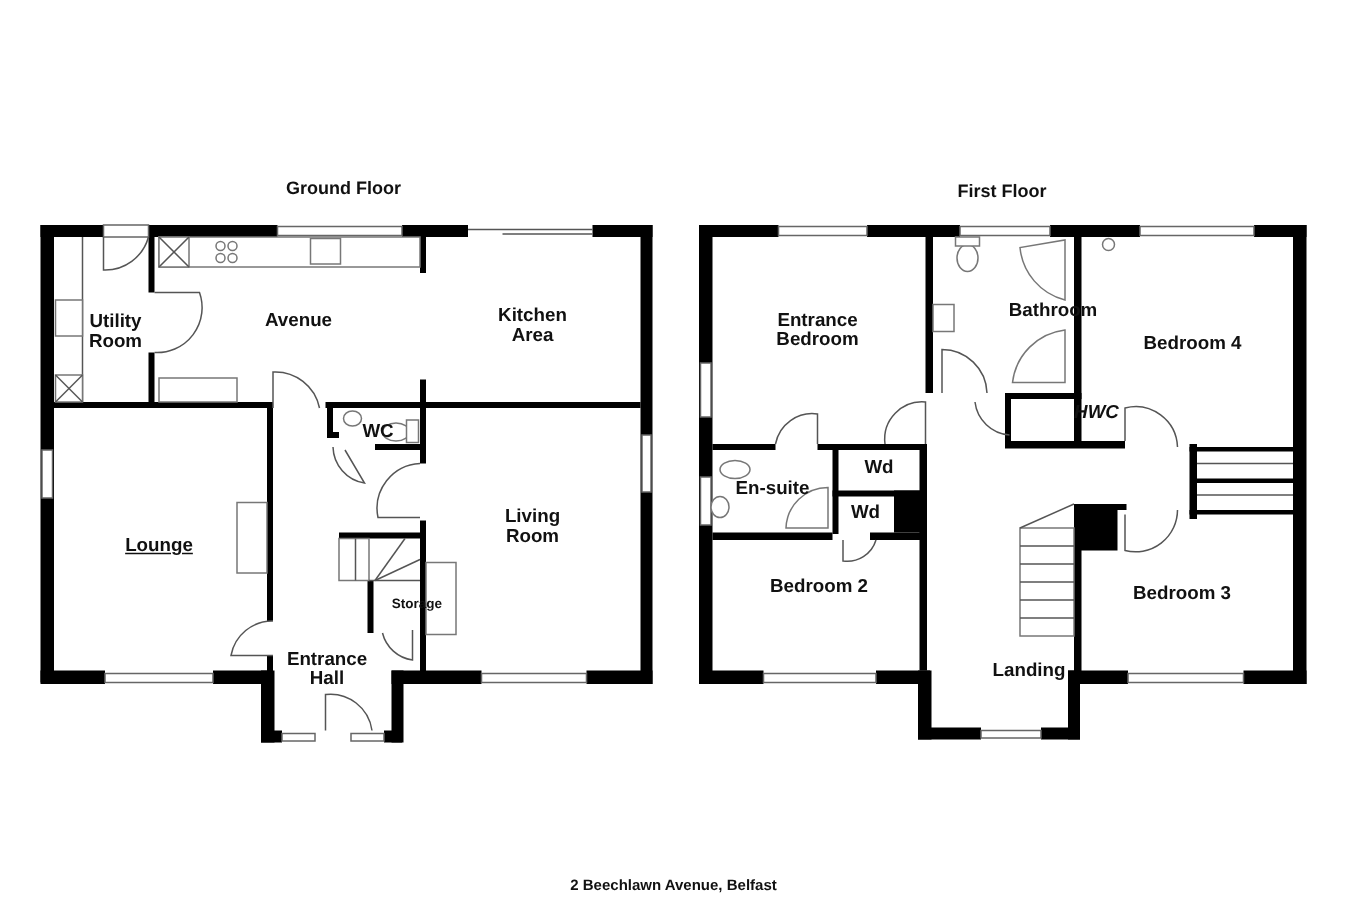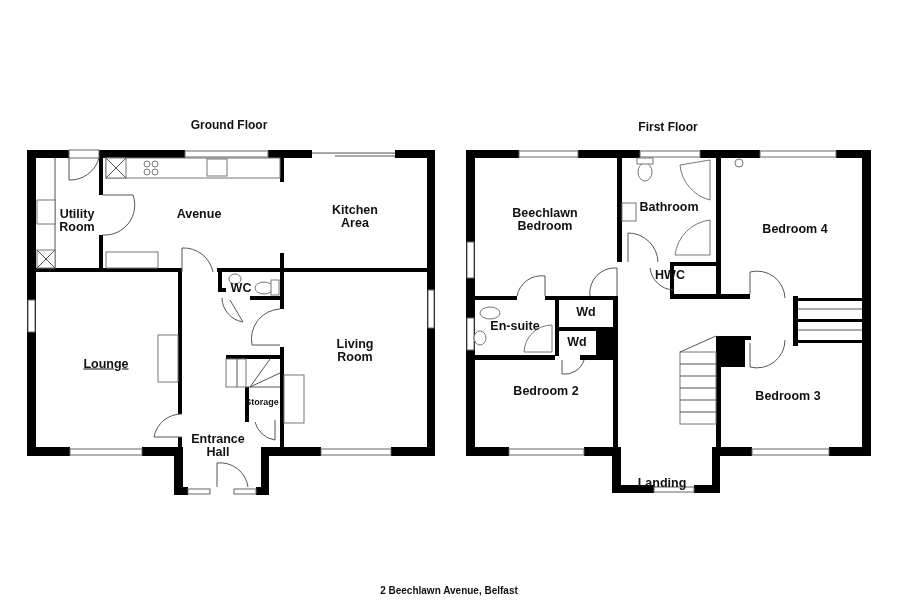--- a/index.html
+++ b/index.html
@@ -4,21 +4,21 @@
 <style>
   html,body{margin:0;padding:0;background:#ffffff;}
   body{width:900px;height:600px;position:relative;overflow:hidden;font-family:"Liberation Sans",sans-serif;}
   svg{position:absolute;left:0;top:0;}
   .wall{fill:#000;}
   .thin{stroke:#555;stroke-width:1;fill:none;}
   .win{fill:#fff;stroke:#666;stroke-width:1;}
   .fix{fill:#fff;stroke:#777;stroke-width:1;}
   .lbl{position:absolute;font-weight:bold;color:#111;font-size:12.5px;line-height:13px;text-align:center;white-space:nowrap;transform:translate(-50%,-50%);}
   .title{position:absolute;font-weight:bold;font-size:12px;color:#111;transform:translateX(-50%);white-space:nowrap;}
-  .small{font-size:9px;line-height:10px;}
+  .small{font-size:9px;line-height:10px;margin-left:16px;}
 </style>
 </head>
 <body>
 
 <svg width="900" height="600" viewBox="0 0 900 600">
 
   <g>
 
     <rect class="wall" x="27" y="150" width="9" height="305"></rect>
     <rect class="wall" x="27" y="150" width="42" height="8"></rect>
@@ -184,30 +184,30 @@
     <line class="thin" x1="680" y1="352" x2="716" y2="336"></line>
   </g>
 </svg>
 
 <div class="title" style="left:229px;top:118px;">Ground Floor</div>
 <div class="title" style="left:668px;top:120px;">First Floor</div>
 
 <div class="lbl" style="left:77px;top:221px;width:40px;white-space:normal;">Utility Room</div>
 <div class="lbl" style="left:199px;top:214px;">Avenue</div>
 <div class="lbl" style="left:355px;top:217px;width:50px;white-space:normal;">Kitchen Area</div>
-<div class="lbl" style="left:241px;top:288px;">WC</div>
+<div class="lbl" style="left:252px;top:288px;">WC</div>
 <div class="lbl" style="left:106px;top:364px;text-decoration:underline;">Lounge</div>
 <div class="lbl" style="left:355px;top:351px;width:50px;white-space:normal;">Living Room</div>
 <div class="lbl small" style="left:262px;top:402px;">Storage</div>
 <div class="lbl" style="left:218px;top:446px;width:60px;white-space:normal;">Entrance Hall</div>
 
-<div class="lbl" style="left:545px;top:220px;width:70px;white-space:normal;">Beechlawn Bedroom</div>
-<div class="lbl" style="left:669px;top:207px;">Bathroom</div>
+<div class="lbl" style="left:545px;top:220px;width:70px;white-space:normal;">Entrance Bedroom</div>
+<div class="lbl" style="left:702px;top:207px;">Bathroom</div>
 <div class="lbl" style="left:795px;top:229px;">Bedroom 4</div>
-<div class="lbl" style="left:670px;top:275px;">HWC</div>
+<div class="lbl" style="left:731px;top:275px;font-style:italic;">HWC</div>
 <div class="lbl" style="left:586px;top:312px;">Wd</div>
 <div class="lbl" style="left:577px;top:342px;">Wd</div>
 <div class="lbl" style="left:515px;top:326px;">En-suite</div>
 <div class="lbl" style="left:546px;top:391px;">Bedroom 2</div>
 <div class="lbl" style="left:788px;top:396px;">Bedroom 3</div>
-<div class="lbl" style="left:662px;top:447px;margin-top:36px;">Landing</div>
+<div class="lbl" style="left:686px;top:447px;">Landing</div>
 
 <div class="title" style="left:449px;top:585px;font-size:10px;">2 Beechlawn Avenue, Belfast</div>
 
 </body></html>

